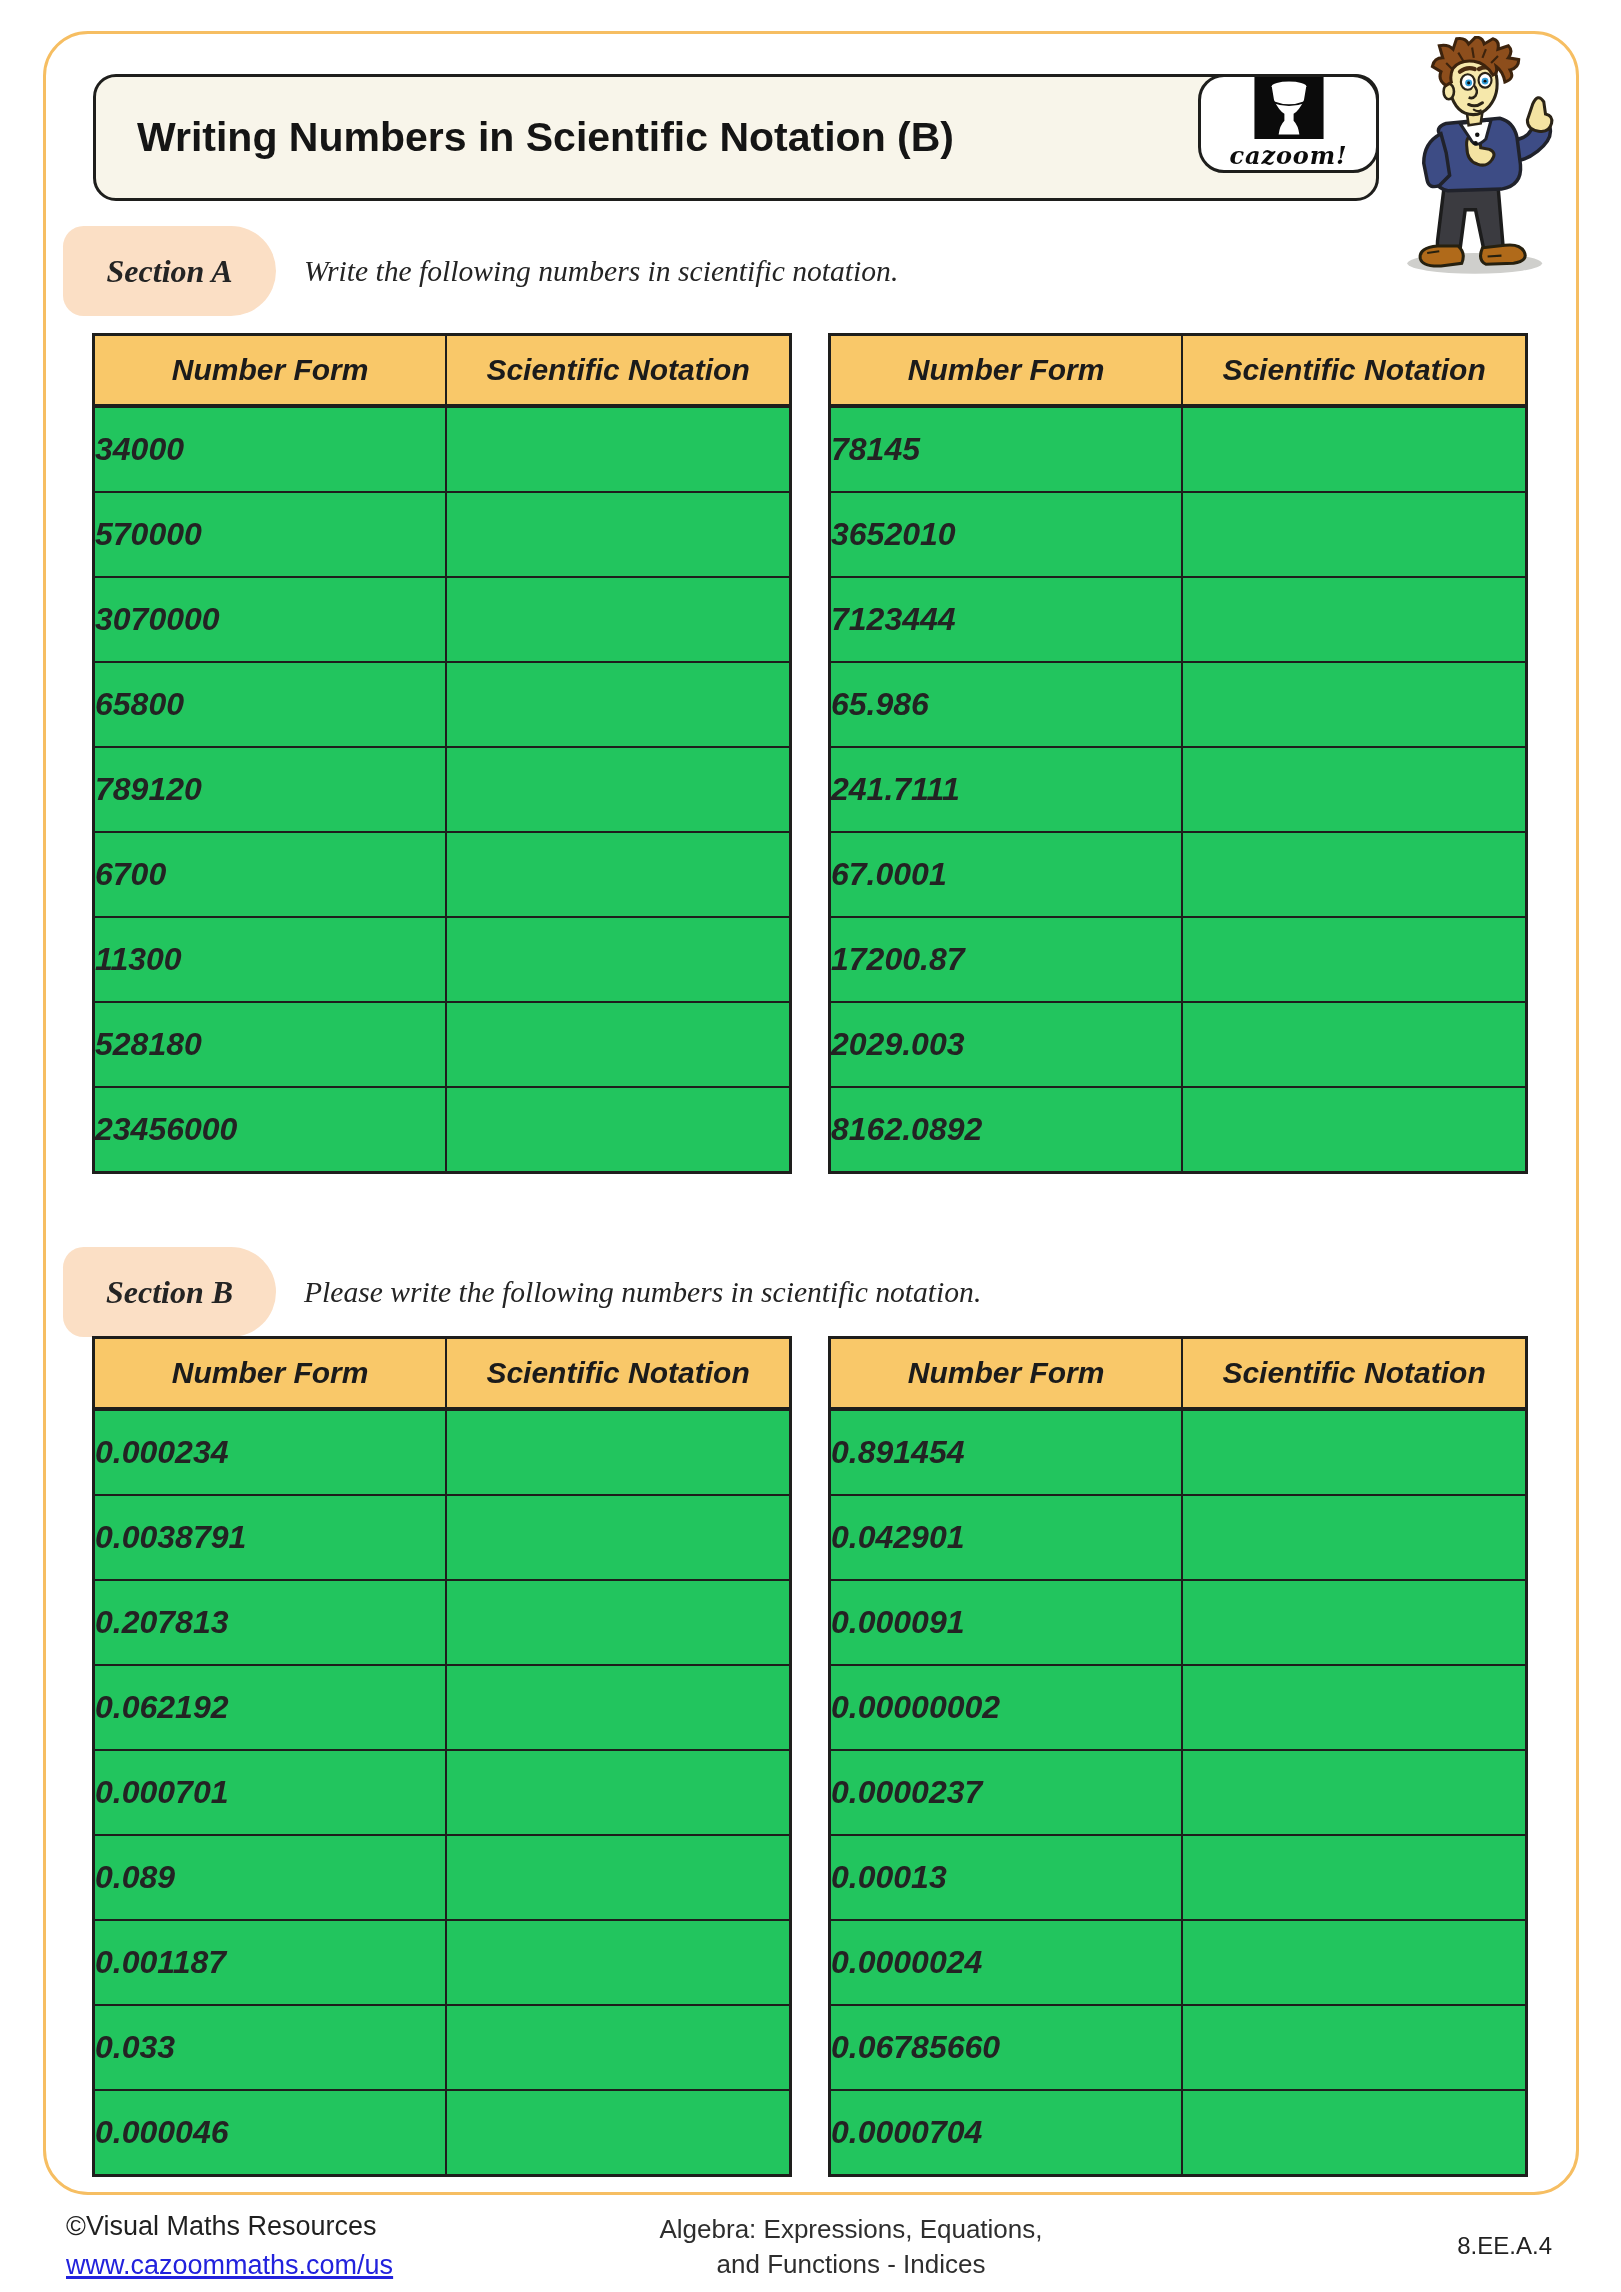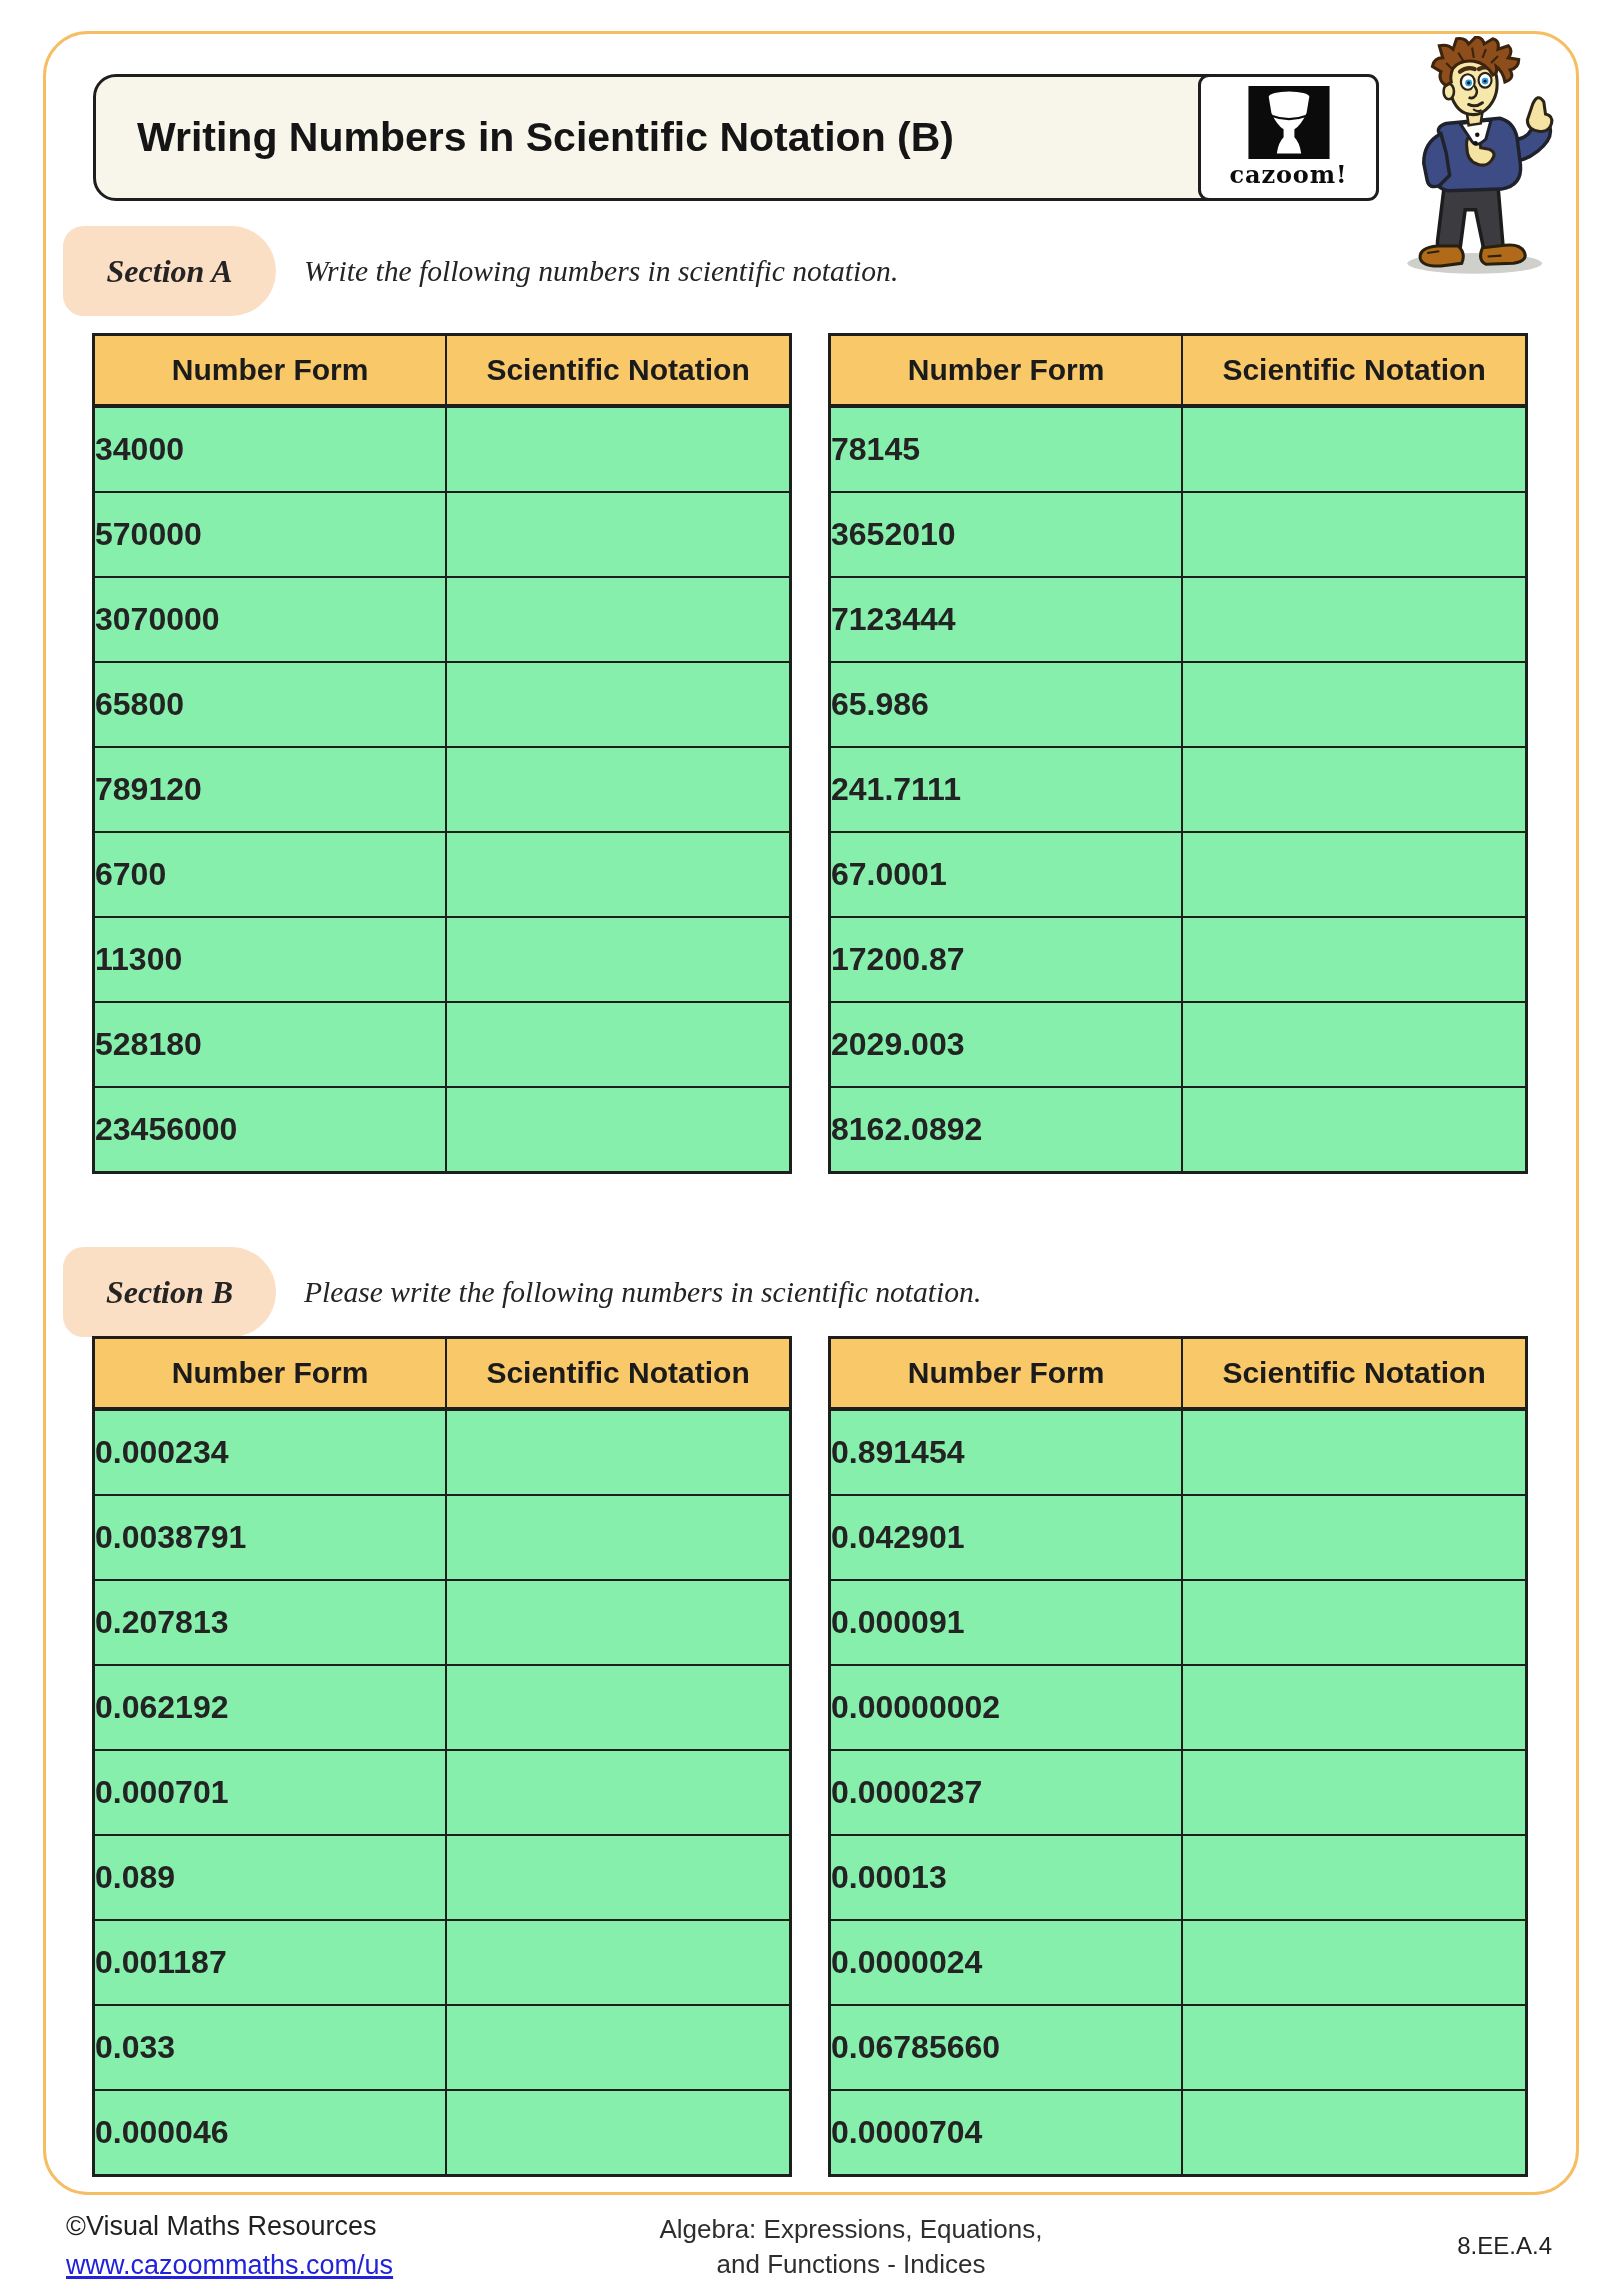--- a/index.html
+++ b/index.html
@@ -13,40 +13,40 @@
   html,body{margin:0;padding:0;background:#fff;}
   .page{position:relative;width:1622px;height:2293px;background:#fff;overflow:hidden;
         font-family:"Liberation Sans",sans-serif;color:var(--ink);}
   .page-frame{position:absolute;left:43px;top:31px;width:1530px;height:2158px;
         border:3.6px solid var(--page-border);border-radius:45px;}
   
   .title-bar{position:absolute;left:93px;top:74px;width:1286px;height:127px;
         background:var(--title-box-bg);border:3.6px solid #1e1e1c;border-radius:23px;
         box-sizing:border-box;display:flex;align-items:center;padding-left:41px;z-index:2;}
   .title{font-size:41px;font-weight:bold;color:#151515;}
-  .logo-box{position:absolute;left:1198px;top:74px;width:181px;height:127px;background:#fff;
-        border:3.6px solid #1e1e1c;border-radius:11px;box-sizing:border-box;display:flex;
-        flex-direction:column;align-items:center;justify-content:center;z-index:3;}
+  .logo-box{position:absolute;left:1198px;top:74px;width:181px;height:99px;background:#fff;
+        border:3.6px solid #1e1e1c;border-radius:26px;box-sizing:border-box;display:flex;
+        flex-direction:column;align-items:center;justify-content:center;z-index:3;font-style:italic;}
   .logo-square{width:86px;height:73px;}
   .logo-text{font-family:"DejaVu Serif",serif;font-weight:bold;font-size:24px;color:#0c0c0c;
         letter-spacing:0.9px;margin-top:1.8px;}
   .mascot{position:absolute;left:1384px;top:36px;width:190px;height:244px;z-index:5;}
   
   .section-pill{position:absolute;background:var(--section-label-bg);
         border-radius:21.5px 47px 47px 21.5px;width:213px;height:90px;display:flex;
         align-items:center;justify-content:center;}
   .section-pill span{font-family:"Liberation Serif",serif;font-style:italic;font-weight:bold;
         font-size:32px;color:#242424;}
   .pill-a{left:63px;top:226px;} .pill-b{left:63px;top:1247px;}
   .instruction{position:absolute;left:304px;height:90px;display:flex;align-items:center;
         font-family:"Liberation Serif",serif;font-style:italic;font-size:29.6px;color:#242424;}
   .instr-a{top:226px;} .instr-b{top:1247px;}
   
   .wtable{position:absolute;border-collapse:collapse;table-layout:fixed;width:700px;
-        background:#86efac;border:3.6px solid #1e1e1c;}
+        background:#22c55e;border:3.6px solid #1e1e1c;font-style:italic;}
   .wtable th,.wtable td{border:2.7px solid #1e1e1c;padding:0;}
   .wtable th{background:var(--table-header-bg);height:68px;font-size:30px;font-weight:bold;
         color:#1b1b1b;border-bottom-width:4.5px;text-align:center;}
   .wtable td{height:83px;}
   .wtable td.num{text-align:left;font-weight:bold;font-size:32px;color:#232323;}
   .t-a1{left:92px;top:333px;} .t-a2{left:828px;top:333px;}
   .t-b1{left:92px;top:1336px;} .t-b2{left:828px;top:1336px;}
   
   .footer-left{position:absolute;left:66px;top:2209px;font-size:27px;color:#1f1f1f;line-height:1.3;}
   .footer-link{display:inline-block;margin-top:3.6px;color:var(--link-blue);

